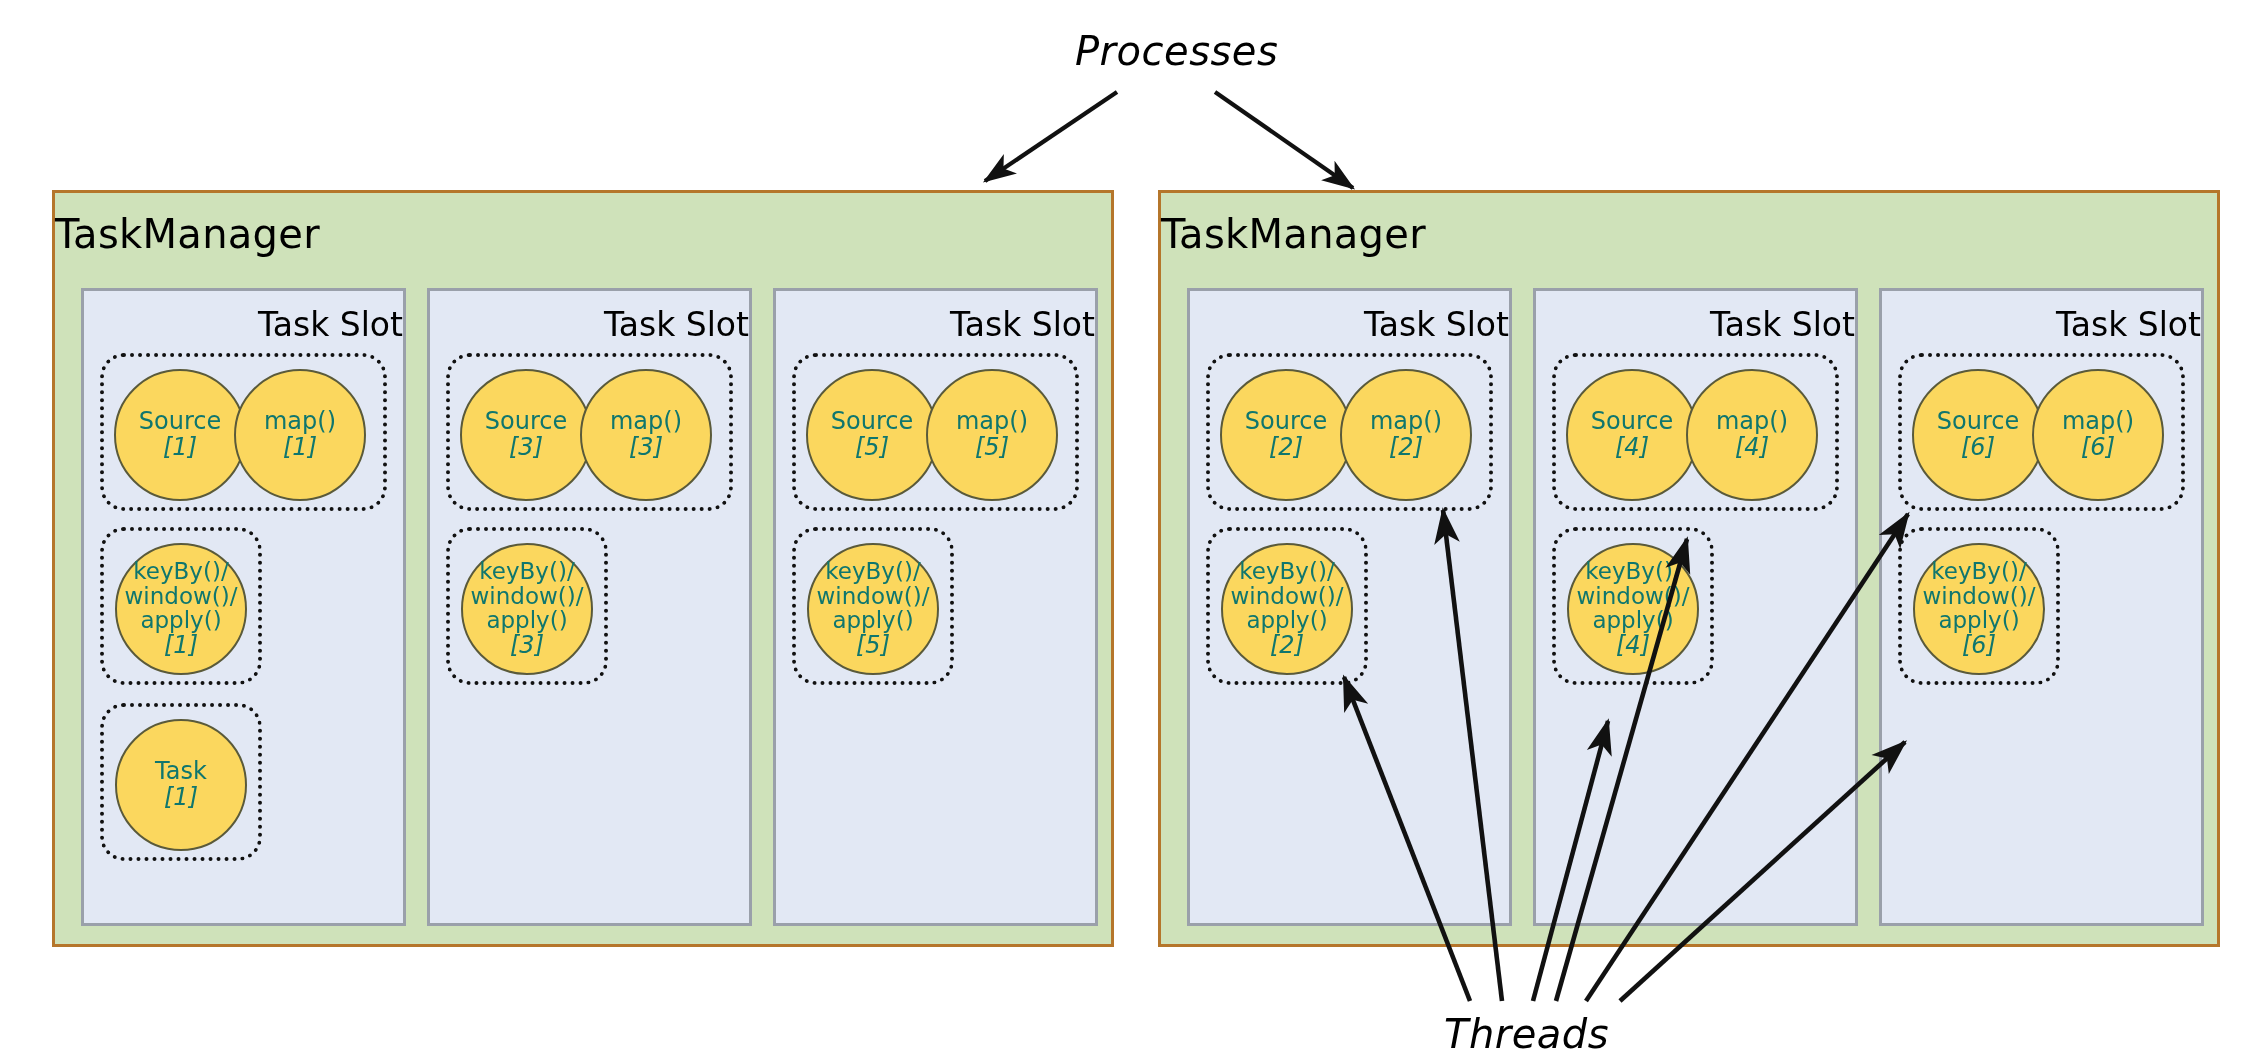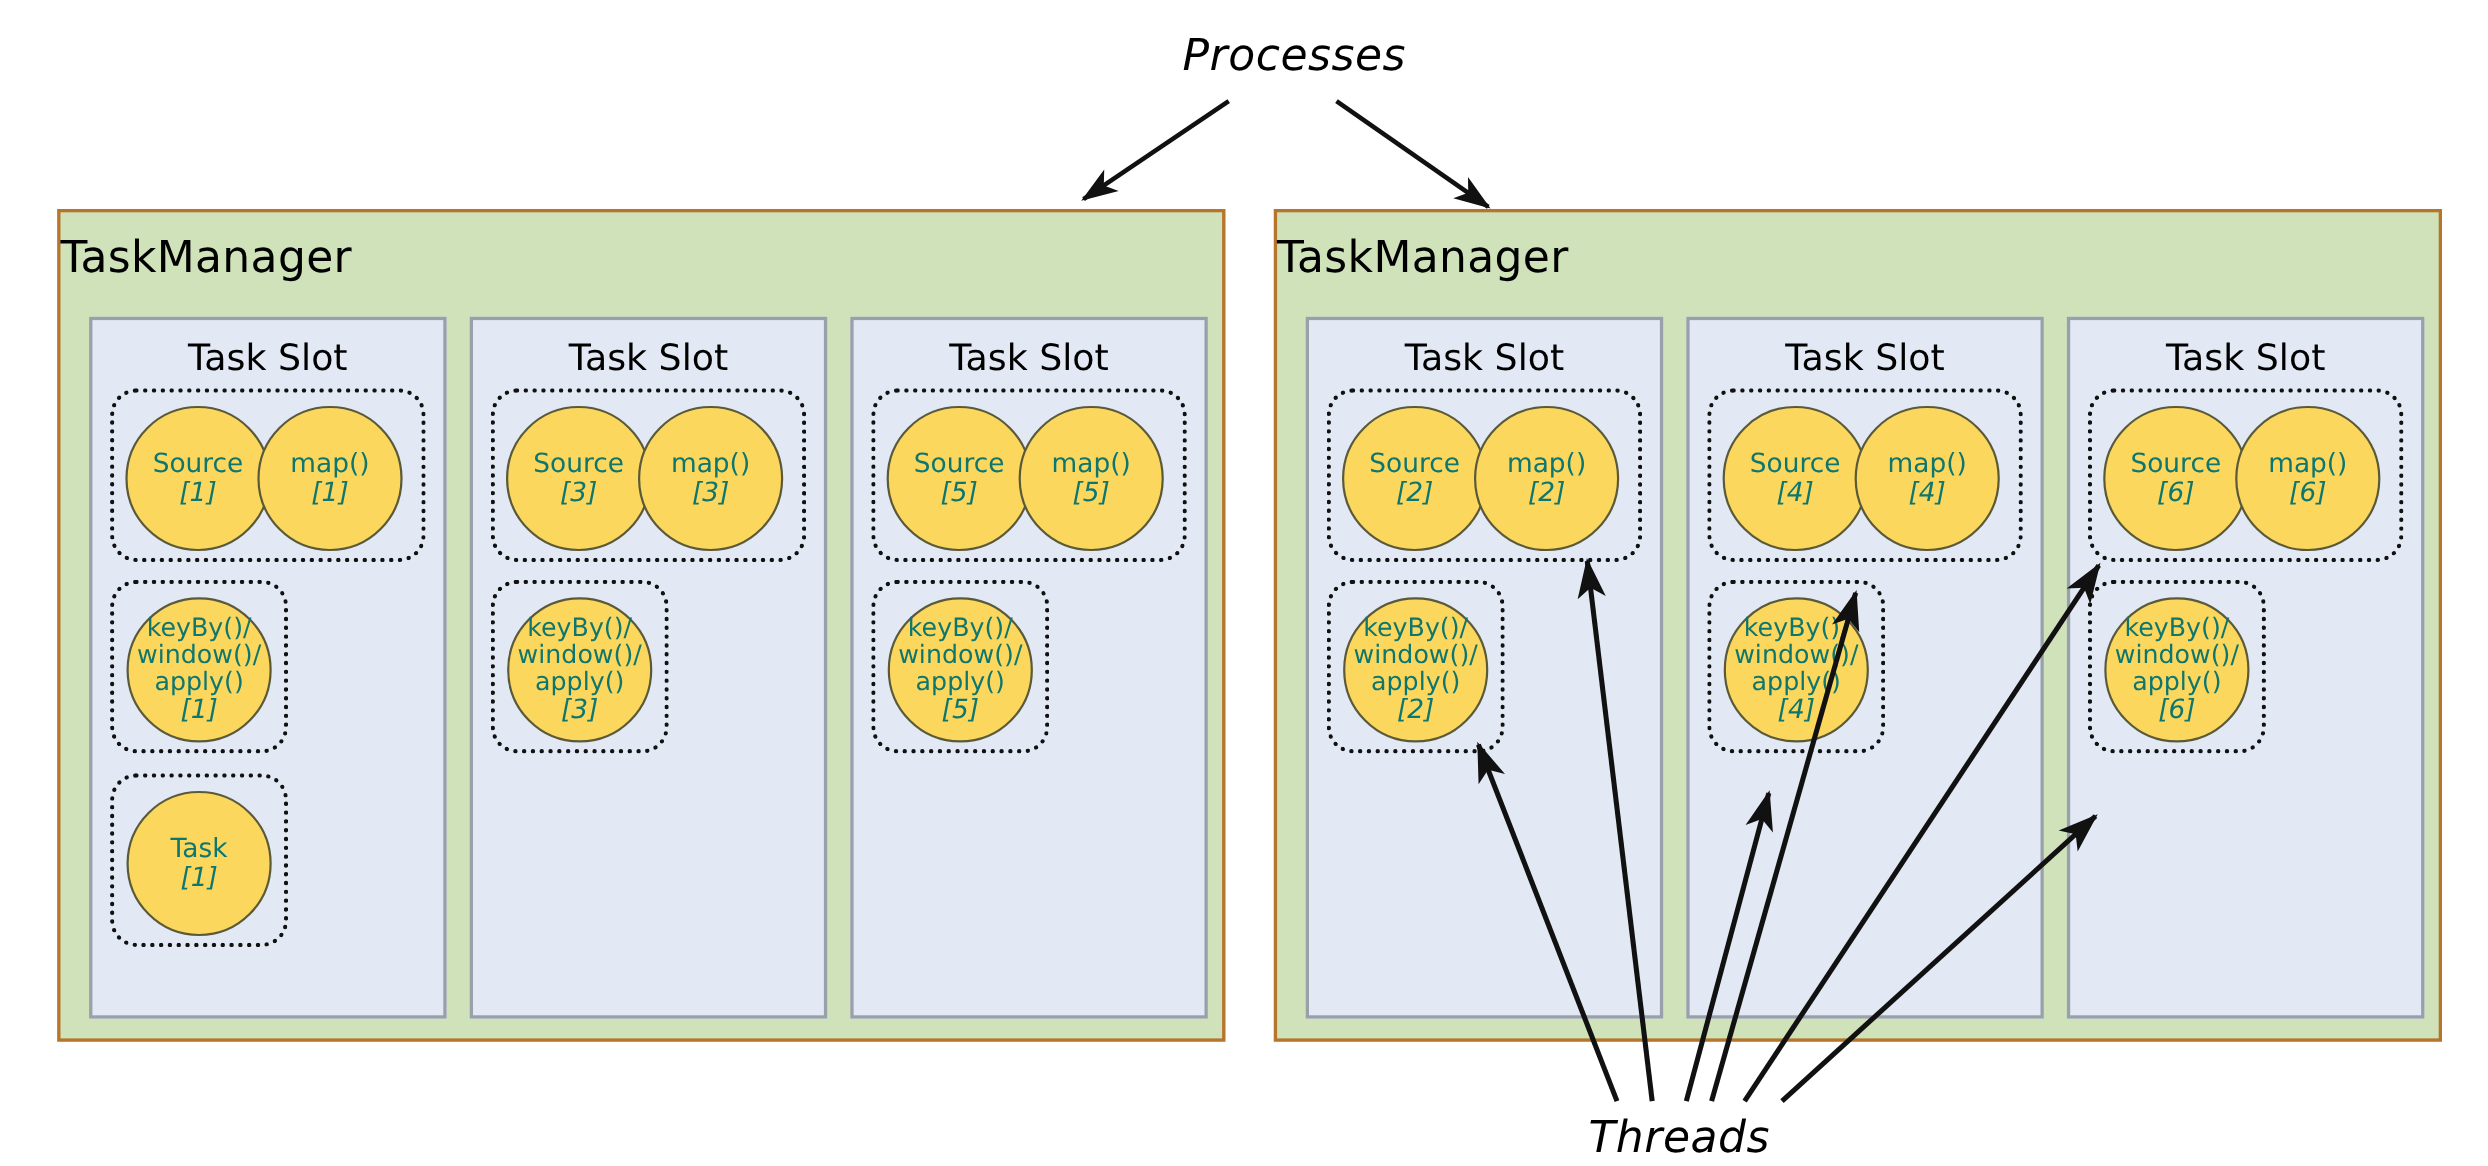--- a/index.html
+++ b/index.html
@@ -67,21 +67,21 @@
   .taskslot {
     position: absolute;
     background: #E2E8F4;
     border: 3px solid #9AA0AA;
     box-sizing: border-box;
   }
   .ts-title {
     position: absolute;
     left: 0; right: 0;
     top: 14px;
-    text-align: center;
+    text-align: right;
     font-size: 33px;
     color: #000000;
   }
 
   
   .taskgroup {
     position: absolute;
     border: 4px dotted #111111;
     border-radius: 24px;
     box-sizing: border-box;

